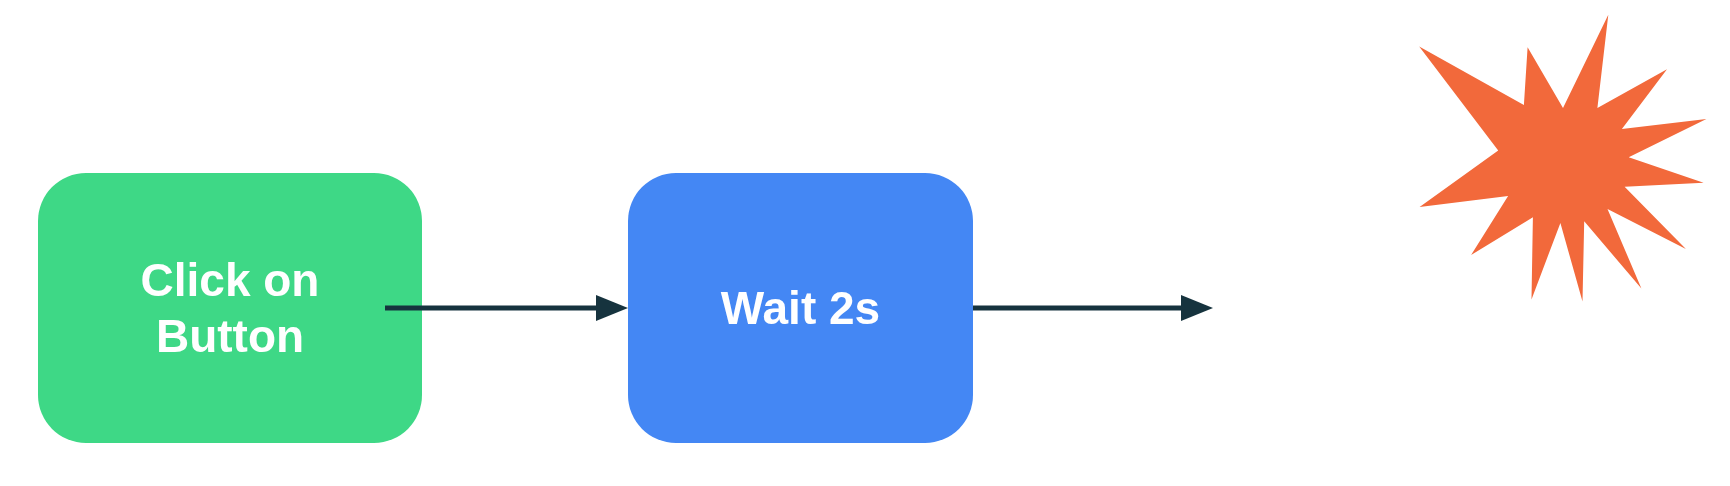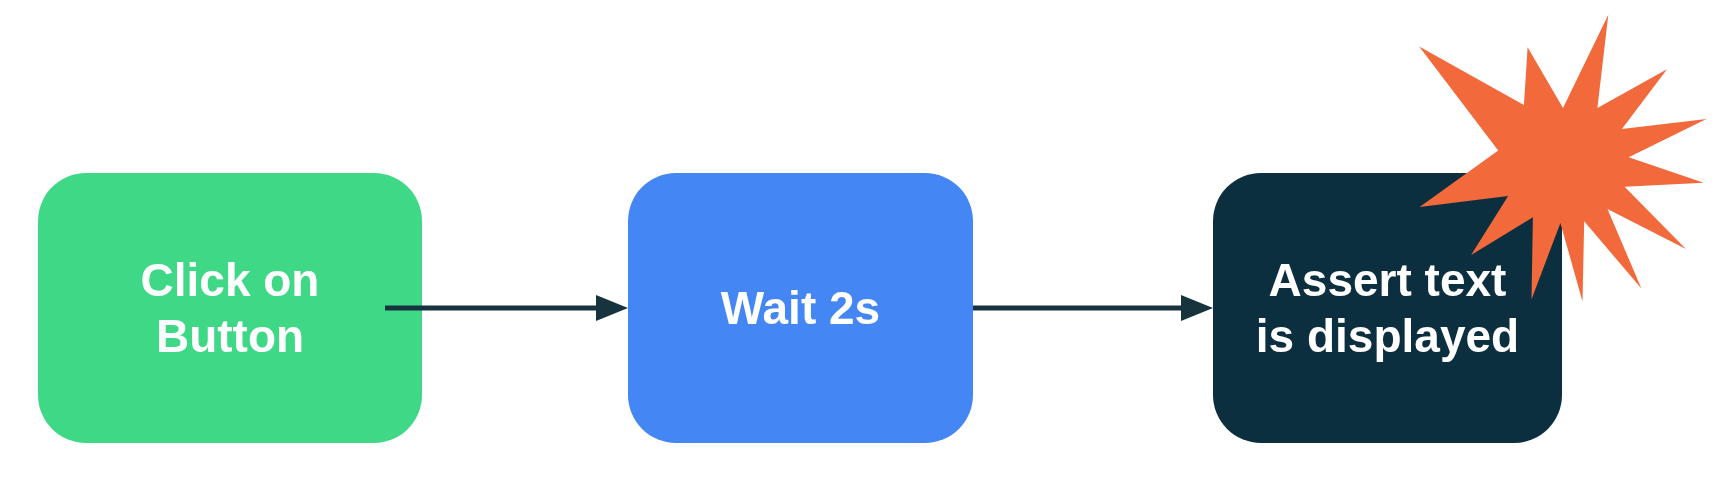--- a/index.html
+++ b/index.html
@@ -51,23 +51,20 @@
 <div class="canvas" style="background: rgb(255, 255, 255);">
 
   <div class="flow-step step-1" style="background-color: rgb(62, 216, 134);">
     <div class="label" style="color: rgb(255, 255, 255);">Click on Button</div>
   </div>
 
   <div class="flow-step step-2" style="background-color: rgb(68, 135, 244);">
     <div class="label" style="color: rgb(255, 255, 255);">Wait 2s</div>
   </div>
 
-  <div class="flow-step step-3" style="background-color: rgb(12, 47, 64);">
-    <div class="label" style="color: rgb(255, 255, 255);">Assert text is displayed</div>
-  </div>
 
   <svg class="overlay-svg" viewBox="0 0 1730 486" xmlns="http://www.w3.org/2000/svg">
 
     <g>
       <line x1="385" y1="308" x2="600" y2="308" stroke-width="5" stroke="#16333E"></line>
       <polygon points="596,295 596,321 628,308" fill="#16333E"></polygon>
     </g>
 
     <g>
       <line x1="973" y1="308" x2="1185" y2="308" stroke-width="5" stroke="#16333E"></line>

